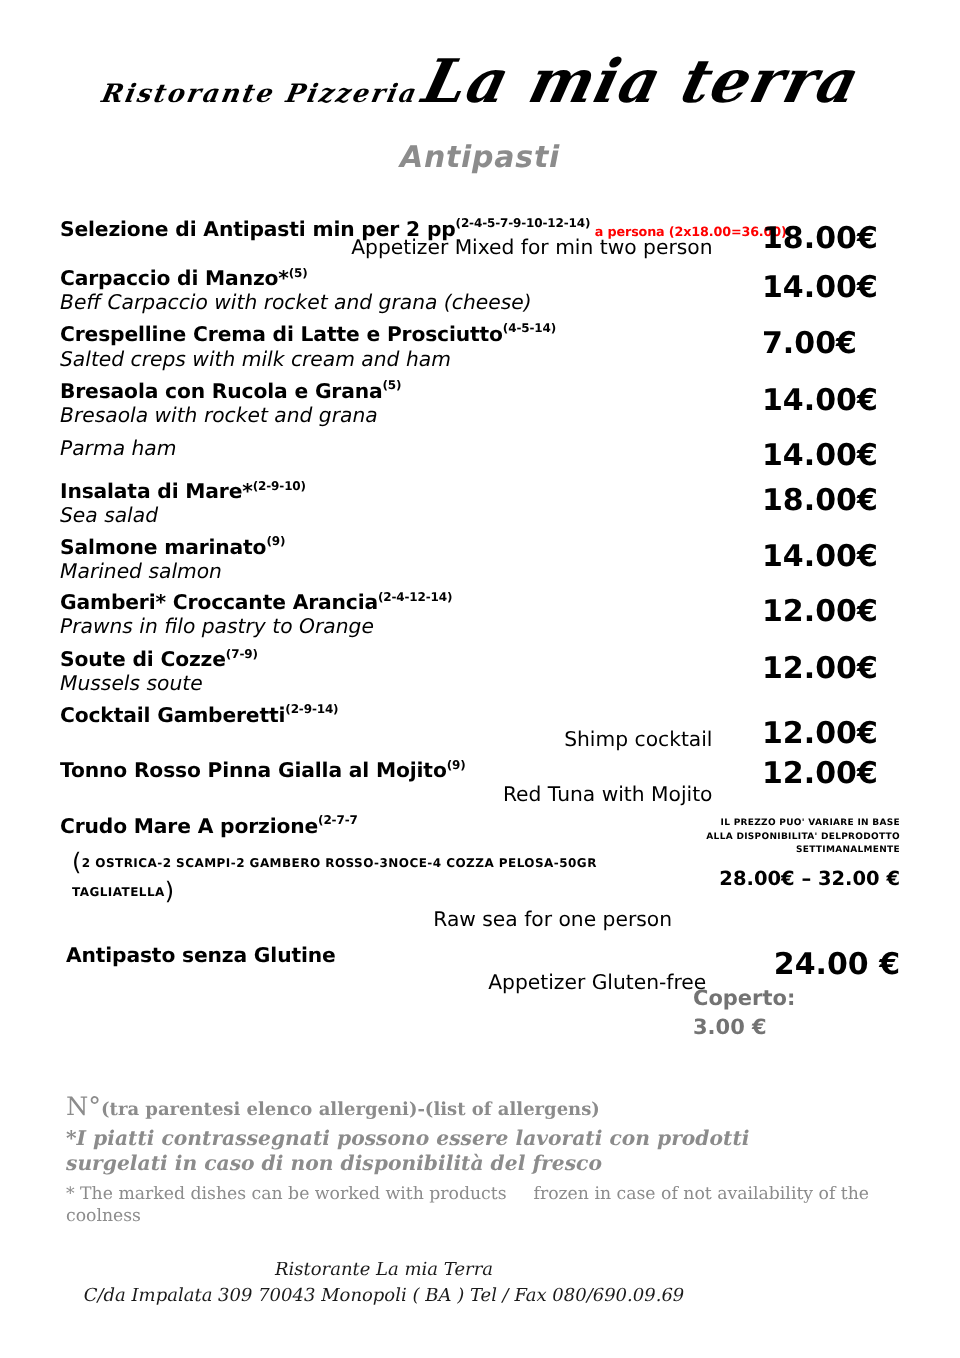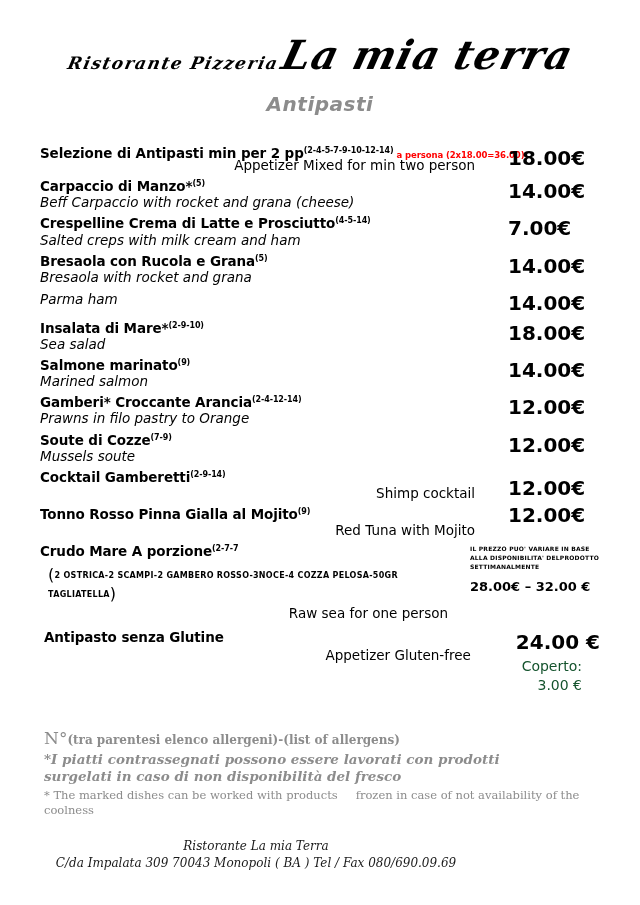--- a/index.html
+++ b/index.html
@@ -126,24 +126,24 @@
   }
   .range-price {
     font-size: 13px;
     font-weight: bold;
     margin-top: 8px;
     white-space: nowrap;
   }
 
   
   .coperto {
-    color: #14532d;
-    font-weight: normal;
+    color: #737373;
+    font-weight: bold;
     font-size: 14px;
-    text-align: right;
+    text-align: left;
     line-height: 1.35;
     position: absolute;
     left: 462px;
     top: 657px;
     width: 120px;
   }
 
   
   .footnotes {
     position: absolute;
@@ -312,21 +312,21 @@
         <div class="price" style="margin-top:-4px;">12.00€</div>
       </div>
     </div>
 
     <div class="row crudo">
       <div class="texts">
         <div class="name"><span>Crudo Mare A porzione</span><sup>(2-7-7</sup></div>
         <div class="ingredients"><span class="paren">(</span><span>2 OSTRICA-2 SCAMPI-2 GAMBERO ROSSO-3NOCE-4 COZZA PELOSA-50GR TAGLIATELLA</span><span class="paren">)</span></div>
         <div class="desc plain" style="margin-left:4px;margin-top:3px;">Raw sea for one person</div>
       </div>
-      <div class="price-col" style="padding-left:22px;">
+      <div class="price-col" style="padding-left:22px;text-align:right;">
         <div class="avail-note">IL PREZZO PUO' VARIARE IN BASE ALLA DISPONIBILITA' DELPRODOTTO SETTIMANALMENTE</div>
         <div class="range-price">28.00€ – 32.00 €</div>
       </div>
     </div>
 
     <div class="row pad-top2">
       <div class="texts">
         <div class="name" style="margin-left:4px;">Antipasto senza Glutine</div>
         <div class="desc plain" style="margin-top:2px;">Appetizer Gluten-free</div>
       </div>

